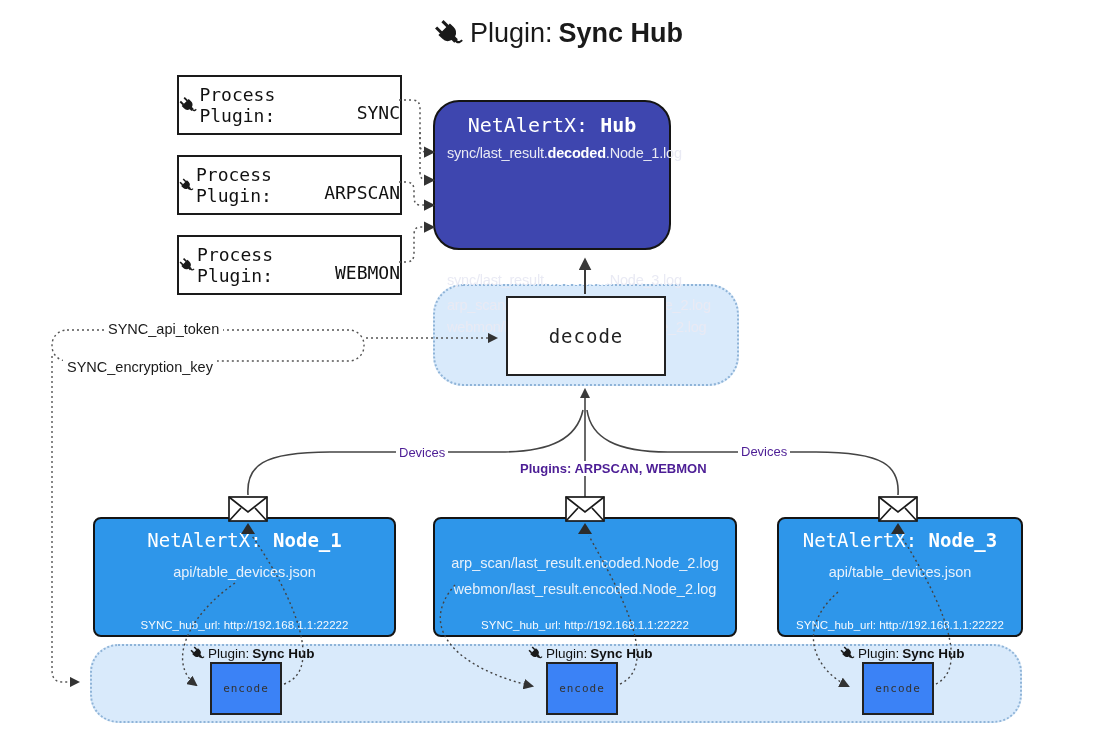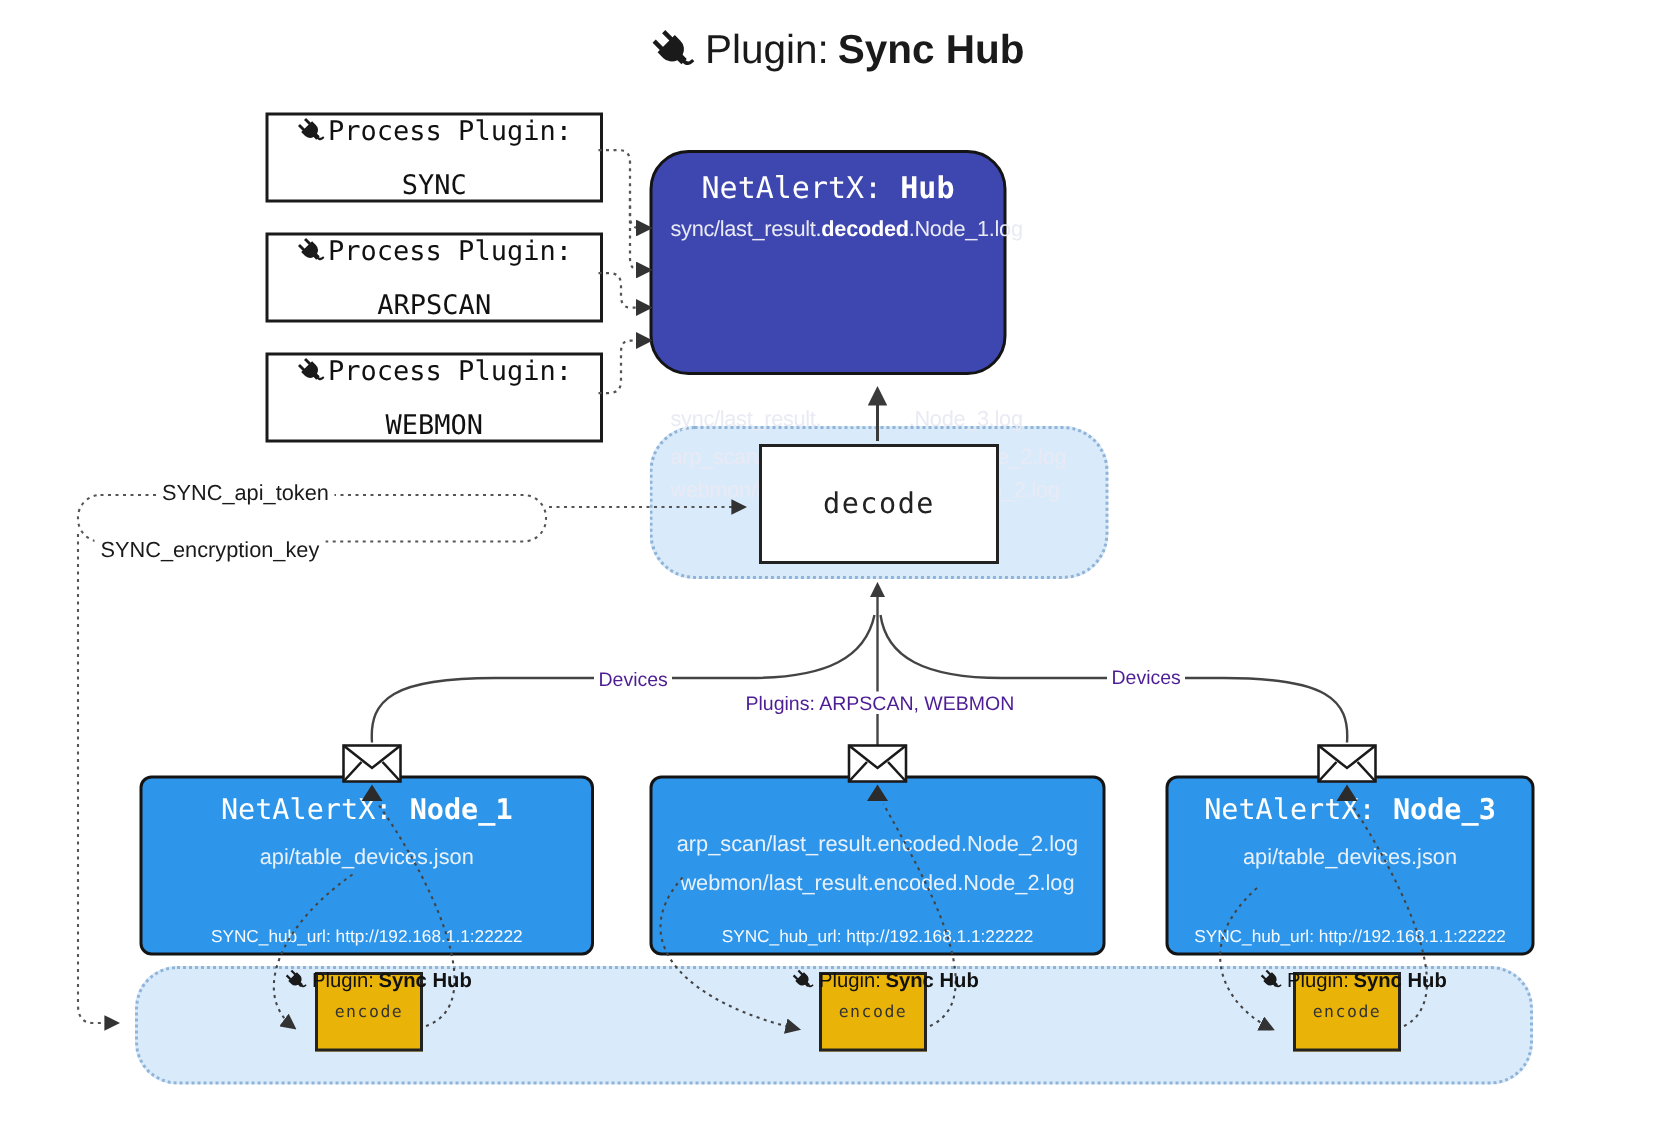--- a/index.html
+++ b/index.html
@@ -8,21 +8,21 @@
   .mono{font-family:"DejaVu Sans Mono", monospace;}
   .abs{position:absolute;}
 
   
   .page-title{left:0;top:18px;width:1117px;display:flex;justify-content:center;align-items:center;
               gap:6px;font-size:27px;color:#1a1a1a;z-index:2;}
   .page-title .bold{font-weight:bold;}
 
   
   .pbox{left:177px;width:221px;height:56px;background:#fff;border:2px solid #1a1a1a;z-index:2;
-        display:flex;flex-direction:column;justify-content:center;align-items:center;
+        display:flex;flex-direction:row;justify-content:center;align-items:center;
         font-size:18px;color:#111;}
   .pbox .row1{display:flex;align-items:center;gap:2px;}
   .pbox .row2{margin-top:15px;}
 
   
   .hub-url{left:433px;top:80px;width:298px;text-align:center;font-size:11.5px;color:#222;z-index:2;}
   .hub{left:433px;top:100px;width:238px;height:150px;background:#3e46af;border:2px solid #141414;
        border-radius:26px;z-index:2;box-sizing:border-box;}
   .hub-title{position:absolute;top:11px;left:0;width:100%;text-align:center;color:#fff;font-size:20px;}
   .hub-title .bold{font-weight:bold;}
@@ -46,21 +46,21 @@
   .node{top:517px;height:120px;background:#2e96ea;border:2.5px solid #141414;border-radius:8px;
         z-index:2;box-sizing:border-box;}
   .node-title{position:absolute;top:10px;left:0;width:100%;text-align:center;color:#fff;font-size:19px;white-space:nowrap;}
   .node-title .bold{font-weight:bold;}
   .node-item{position:absolute;left:0;width:100%;text-align:center;color:#e8f1fb;font-size:14.5px;white-space:nowrap;}
   .node-footer{position:absolute;top:100px;left:0;width:100%;text-align:center;color:#f6fafe;font-size:11.5px;white-space:nowrap;}
 
   
   .band{left:90px;top:644px;width:932px;height:79px;background:#d9eafb;border:2px dotted #8fb4d8;
         border-radius:28px;z-index:1;box-sizing:border-box;}
-  .encode-box{top:648px;width:72px;height:53px;background:#eab308;border:2px solid #222;z-index:2;
+  .encode-box{top:662px;width:72px;height:53px;background:#3b82f6;border:2px solid #222;z-index:2;
               display:flex;align-items:center;justify-content:center;font-size:11px;color:#333;
               box-sizing:border-box;letter-spacing:1px;}
   .band-label{top:645px;height:16px;display:flex;align-items:center;gap:3px;font-size:13.5px;color:#111;z-index:6;}
   .band-label .bold{font-weight:bold;}
 
   svg.overlay{position:absolute;left:0;top:0;z-index:5;pointer-events:none;}
   .plug-svg{display:inline-block;}
 </style>
 </head>
 <body>
@@ -136,21 +136,21 @@
   </div>
   <style>.hub .hub-item{top:0;} .hub .hub-item:nth-of-type(2){top:43px!important;}</style>
 
   <div class="abs decode-wrap"></div>
   <div class="abs decode-box mono">decode</div>
 
   <div class="abs envlabel" style="left:104px;top:321px;">SYNC_api_token</div>
   <div class="abs envlabel" style="left:63px;top:359px;">SYNC_encryption_key</div>
 
   <div class="abs edgelabel" style="left:396px;top:445px;">Devices</div>
-  <div class="abs edgelabel" style="left:494px;top:461px;">Plugins: ARPSCAN, WEBMON</div>
+  <div class="abs edgelabel" style="left:517px;top:461px;font-weight:bold;">Plugins: ARPSCAN, WEBMON</div>
   <div class="abs edgelabel" style="left:738px;top:444px;">Devices</div>
 
   <div class="abs node" style="left:93px;width:303px;">
     <div class="node-title mono">
       <span>NetAlertX:</span> <span class="bold">Node_1</span>
     </div>
     <div class="node-item" style="top:45px;">api/table_devices.json</div>
     <div class="node-footer">SYNC_hub_url: http://192.168.1.1:22222</div>
   </div>
 

